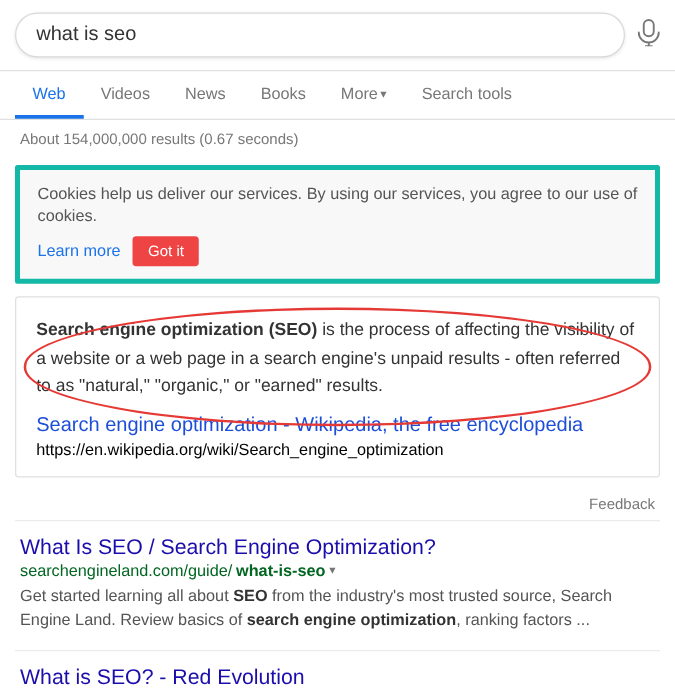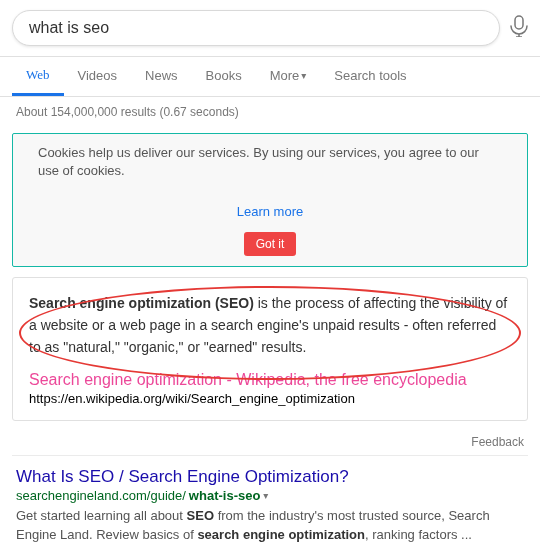--- a/index.html
+++ b/index.html
@@ -50,55 +50,53 @@
       font-size: 13px;
       color: #777;
       cursor: pointer;
       border-bottom: 3px solid transparent;
       white-space: nowrap;
     }
     .nav-tab.active {
       color: #1a73e8;
       border-bottom: 3px solid #1a73e8;
       font-weight: 500;
-      font-family: Liberation Serif, serif;
     }
     .nav-tab-more {
       display: flex;
       align-items: center;
       gap: 2px;
     }
     .nav-tab-more .chevron {
       font-size: 10px;
     }
 
     
     .results-info {
       padding: 8px 16px;
       font-size: 12px;
       color: #777;
     }
 
     
     .cookie-notice {
       margin: 6px 12px;
-      padding: 10px 25px;
+      padding: 10px 14px;
       background: #f8f8f8;
-      border: 1px solid #14b8a6;
+      border: 4px solid #14b8a6;
       border-radius: 2px;
       font-size: 13px;
       color: #555;
       line-height: 1.4;
     }
     .cookie-notice-actions {
       display: flex;
       align-items: center;
       gap: 10px;
-      margin-top: 23px;
-      flex-direction: column;
+      margin-top: 7px;
     }
     .learn-more-link {
       color: #1a73e8;
       font-size: 13px;
       cursor: pointer;
       text-decoration: none;
     }
     .got-it-btn {
       background: #ef4444;
       color: #fff;
@@ -120,21 +118,21 @@
     .featured-snippet-text {
       font-size: 14px;
       line-height: 1.6;
       color: #333;
       margin-bottom: 12px;
     }
     .featured-snippet-text strong {
       font-weight: 700;
     }
     .featured-snippet-link {
-      color: #ec4899;
+      color: #1d4ed8;
       font-size: 16px;
       text-decoration: none;
       display: block;
       margin-bottom: 2px;
       cursor: pointer;
     }
     .featured-snippet-url {
       font-size: 13px;
       color: #000000;
     }

